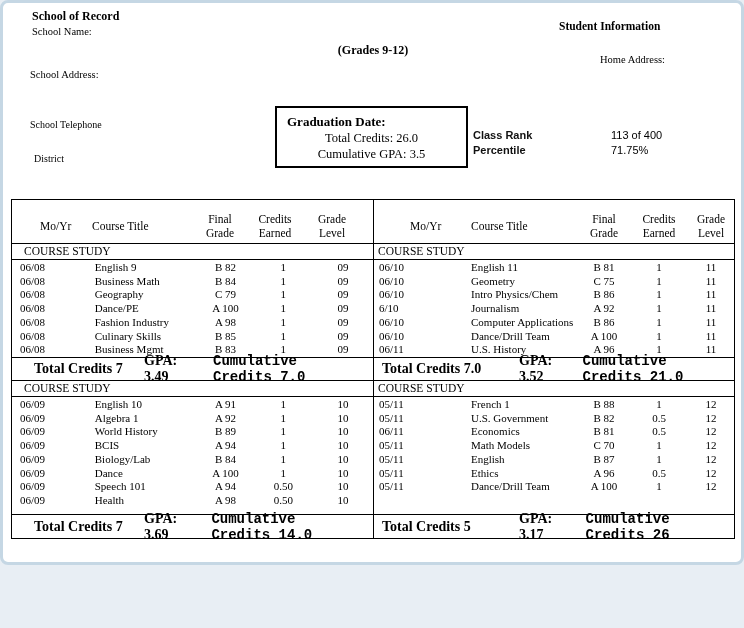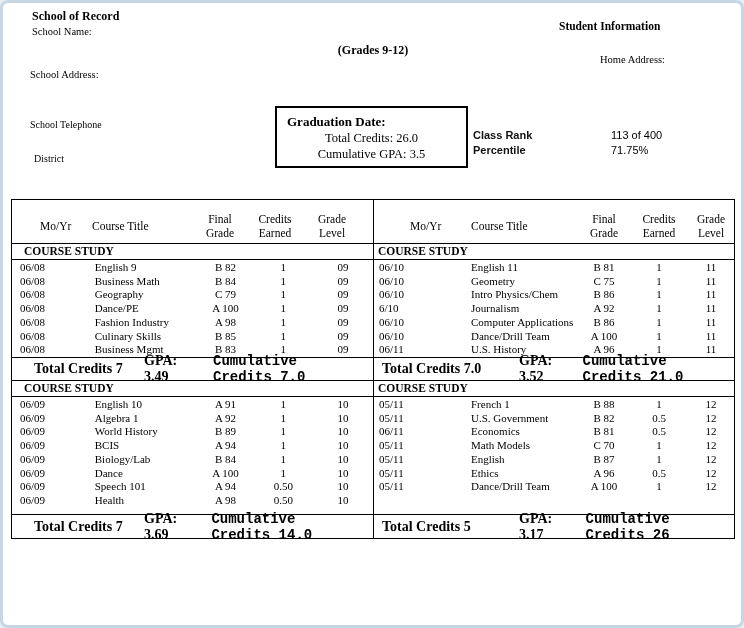--- a/index.html
+++ b/index.html
@@ -5,21 +5,21 @@
   * { box-sizing: border-box; margin: 0; padding: 0; }
   body {
     margin: 0;
     background: #e8eef4;
     font-family: "Liberation Serif", "DejaVu Serif", serif;
     color: #000;
   }
   .page {
     position: relative;
     width: 744px;
-    height: 628px;
+    height: 565px;
     background: #fff;
     border: 3px solid #c5d7e4;
     border-radius: 8px;
     overflow: hidden;
   }
   .abs { position: absolute; }
 
   
   .school-of-record { left: 29px; top: 6px;  font-size: 12px; font-weight: bold; }
   .school-name      { left: 29px; top: 23px; font-size: 10.5px; }
@@ -76,21 +76,21 @@
   .thalf.right .hc.c0 { width: 61px; text-align: left; }
   .hc.c1 { width: 100px; text-align: left; }
   .thalf.right .hc.c1 { width: 105px; }
   .hc.c2 { width: 56px; } .hc.c3 { width: 54px; } .hc.c4 { width: 60px; }
   .thalf.right .hc.c4 { width: 50px; }
 
   .quad { flex-direction: column; }
   .quad.top { border-bottom: 1px solid #000; }
 
   .sec-title {
-    font-weight: bold; font-size: 11.5px; line-height: 15px;
+    font-weight: normal; font-size: 11.5px; line-height: 15px;
     border-bottom: 1px solid #000;
     padding-left: 12px;
   }
   .quad.right .sec-title { padding-left: 4px; }
 
   .rows { padding-top: 1px; }
   .trow { display: flex; line-height: 13.7px; font-size: 11px; justify-content: space-between; }
   .quad.left  .trow { padding-left: 8px; }
   .quad.right .trow { padding-left: 5px; }
   .tcell { flex: none; }

